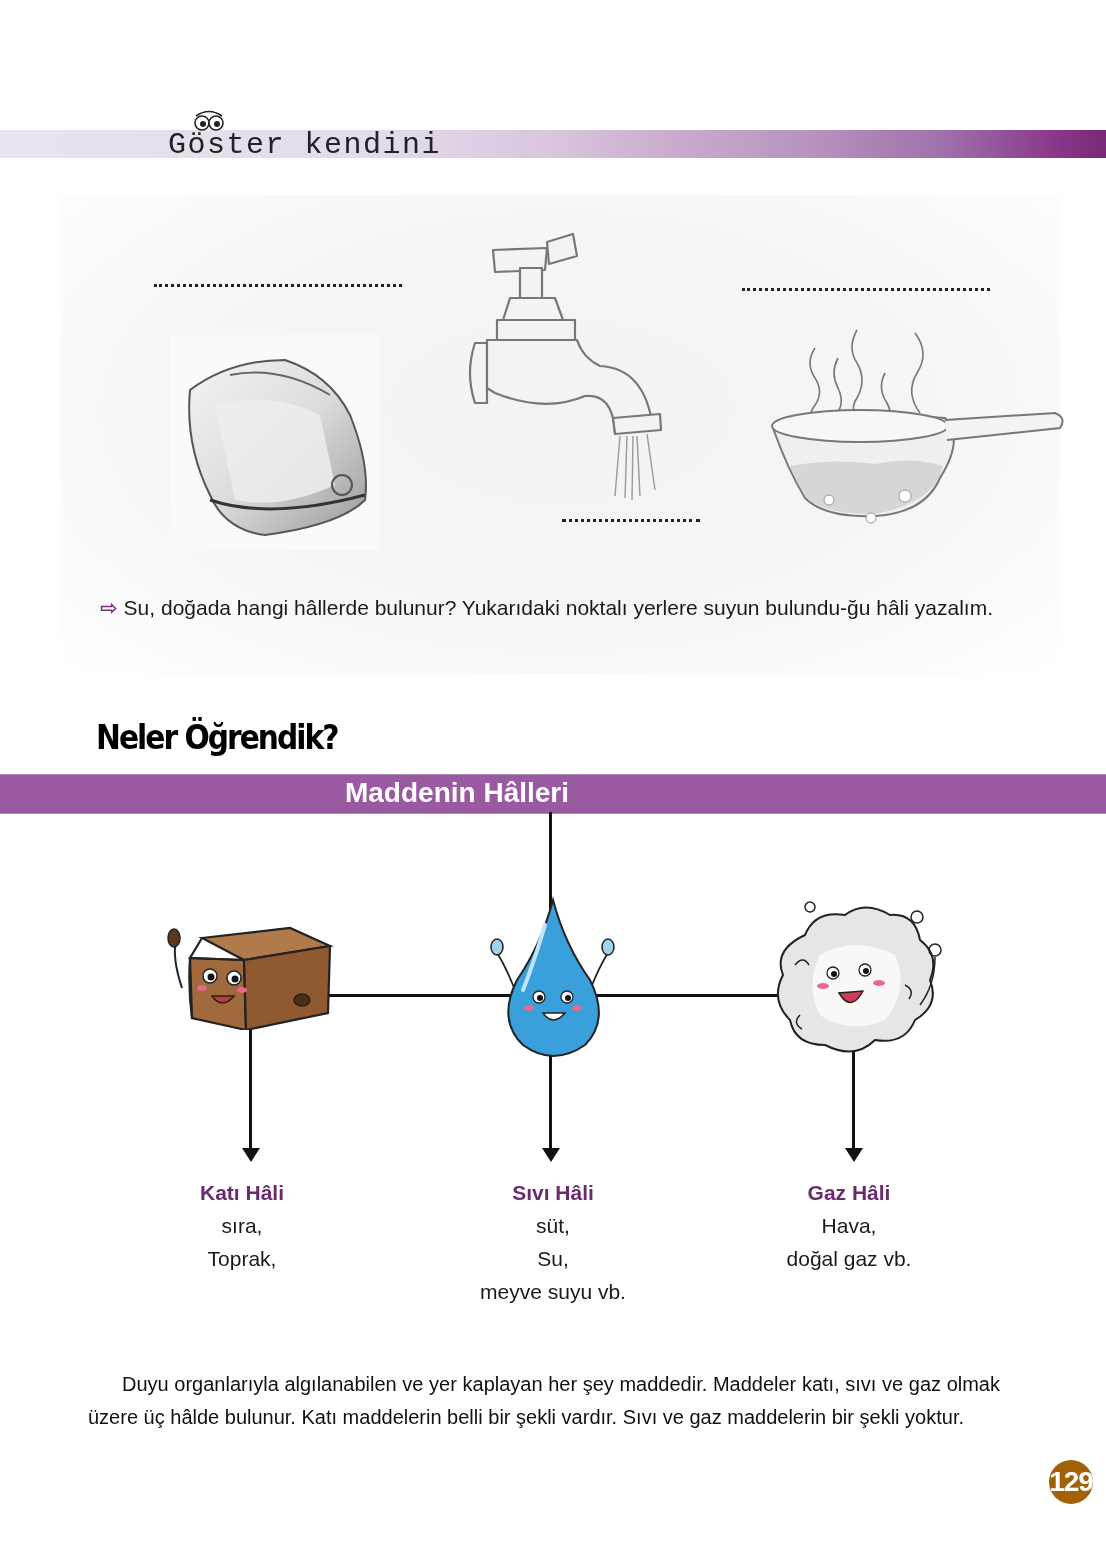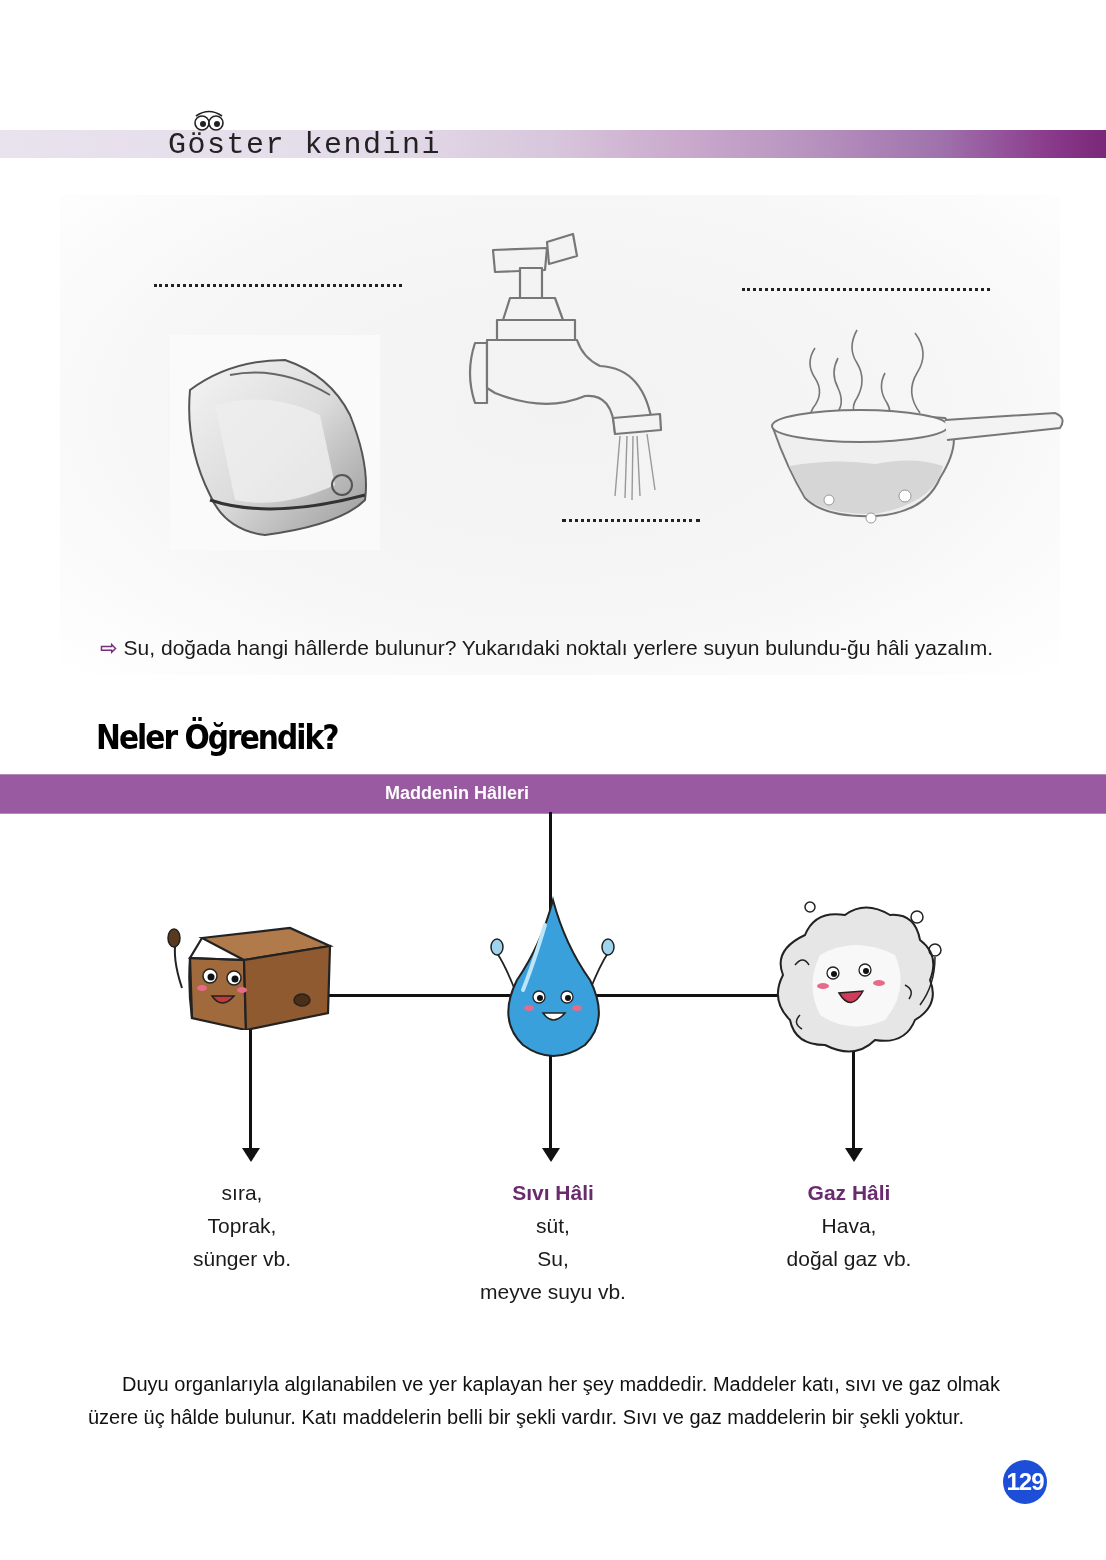--- a/index.html
+++ b/index.html
@@ -9,36 +9,36 @@
   
   .hdr-band{left:0;top:130px;width:1106px;height:28px;
     background:linear-gradient(90deg,#e9e3ee 0%,#e3dbe9 35%,#d8c6dc 50%,#c9a9cc 62%,#b996c0 72%,#a072ad 85%,#8a3a8b 95%,#7a2878 100%);}
   .hdr-title{left:168px;top:128px;font-size:30px;letter-spacing:1.5px;color:#222;
     font-family:Liberation Mono, monospace;font-weight:300;}
   .eyes{left:192px;top:110px;width:34px;height:22px;}
   
   .activity{left:60px;top:195px;width:1000px;height:480px;
     background:radial-gradient(ellipse at 50% 45%,#f2f2f2 0%,#f6f6f6 55%,#ffffff 100%);}
   .dots{height:0;border-top:3px dotted #222;}
-  .q-text{left:100px;top:592px;width:920px;font-size:21px;line-height:32px;color:#1a1a1a;margin-top:40px;}
+  .q-text{left:100px;top:592px;width:920px;font-size:21px;line-height:32px;color:#1a1a1a;}
   .q-arrow{color:#7a2f7c;font-weight:bold;margin-right:6px;}
   
   .h2{left:96px;top:718px;font-size:33px;font-weight:900;letter-spacing:-2.2px;color:#000;
     font-family:"DejaVu Sans",sans-serif;transform:scaleX(0.9);transform-origin:left;}
   .purple-bar{left:0;top:774px;width:1106px;height:38px;background:#9a5aa1;
     border-top:1px solid #b48abb;border-bottom:1px solid #b48abb;}
   .bar-title{left:0;top:774px;width:914px;height:38px;line-height:38px;text-align:center;
-    color:#ffffff;font-weight:bold;font-size:18px;}
+    color:#ffffff;font-weight:bold;font-size:28px;}
   .line{background:#111;}
   .cat{font-size:21px;line-height:33px;text-align:center;width:260px;}
   .cat .lbl{color:#6a2a6e;font-weight:bold;}
   .body-text{left:88px;top:1348px;width:912px;font-size:20px;line-height:33px;text-align:justify;color:#111;margin-top:20px;}
   .indent{display:inline-block;width:34px;}
-  .page-num{left:1003px;top:1460px;width:44px;height:44px;border-radius:50%;background:#1d4ed8;
-    color:#fff;font-weight:bold;font-size:24px;line-height:44px;text-align:center;letter-spacing:-1px;}
+  .page-num{left:1049px;top:1460px;width:44px;height:44px;border-radius:50%;background:#a16207;
+    color:#fff;font-weight:bold;font-size:28px;line-height:44px;text-align:center;letter-spacing:-1px;}
 </style>
 </head>
 <body>
 
 <div class="abs hdr-band"></div>
 <svg class="abs eyes" viewBox="0 0 34 22">
   <path d="M4 6 Q17 -3 30 6" fill="none" stroke="#222" stroke-width="1.6"></path>
   <circle cx="10" cy="13" r="7" fill="#fff" stroke="#222" stroke-width="1.6"></circle>
   <circle cx="24" cy="13" r="7" fill="#fff" stroke="#222" stroke-width="1.6"></circle>
   <circle cx="11" cy="14" r="3" fill="#222"></circle>
@@ -177,23 +177,23 @@
   <circle cx="68" cy="78" r="6" fill="#fff" stroke="#222" stroke-width="1.3"></circle>
     <circle cx="69" cy="79" r="3" fill="#111"></circle>
   <circle cx="100" cy="75" r="6" fill="#fff" stroke="#222" stroke-width="1.3"></circle>
     <circle cx="101" cy="76" r="3" fill="#111"></circle>
   <ellipse cx="58" cy="91" rx="6" ry="3" fill="#e86a8a"></ellipse>
     <ellipse cx="114" cy="88" rx="6" ry="3" fill="#e86a8a"></ellipse>
   <path d="M74 98 Q86 118 98 96 Z" fill="#d13c5a" stroke="#222" stroke-width="1.5"></path>
 </svg>
 
 <div class="abs cat" style="left:112px;top:1176px;">
+  <div class="lbl">Katı Hâli</div>
   <div>sıra,</div>
   <div>Toprak,</div>
-  <div>sünger vb.</div>
 </div>
 <div class="abs cat" style="left:423px;top:1176px;">
   <div class="lbl">Sıvı Hâli</div>
   <div>süt,</div>
   <div>Su,</div>
   <div>meyve suyu vb.</div>
 </div>
 <div class="abs cat" style="left:719px;top:1176px;">
   <div class="lbl">Gaz Hâli</div>
   <div>Hava,</div>

